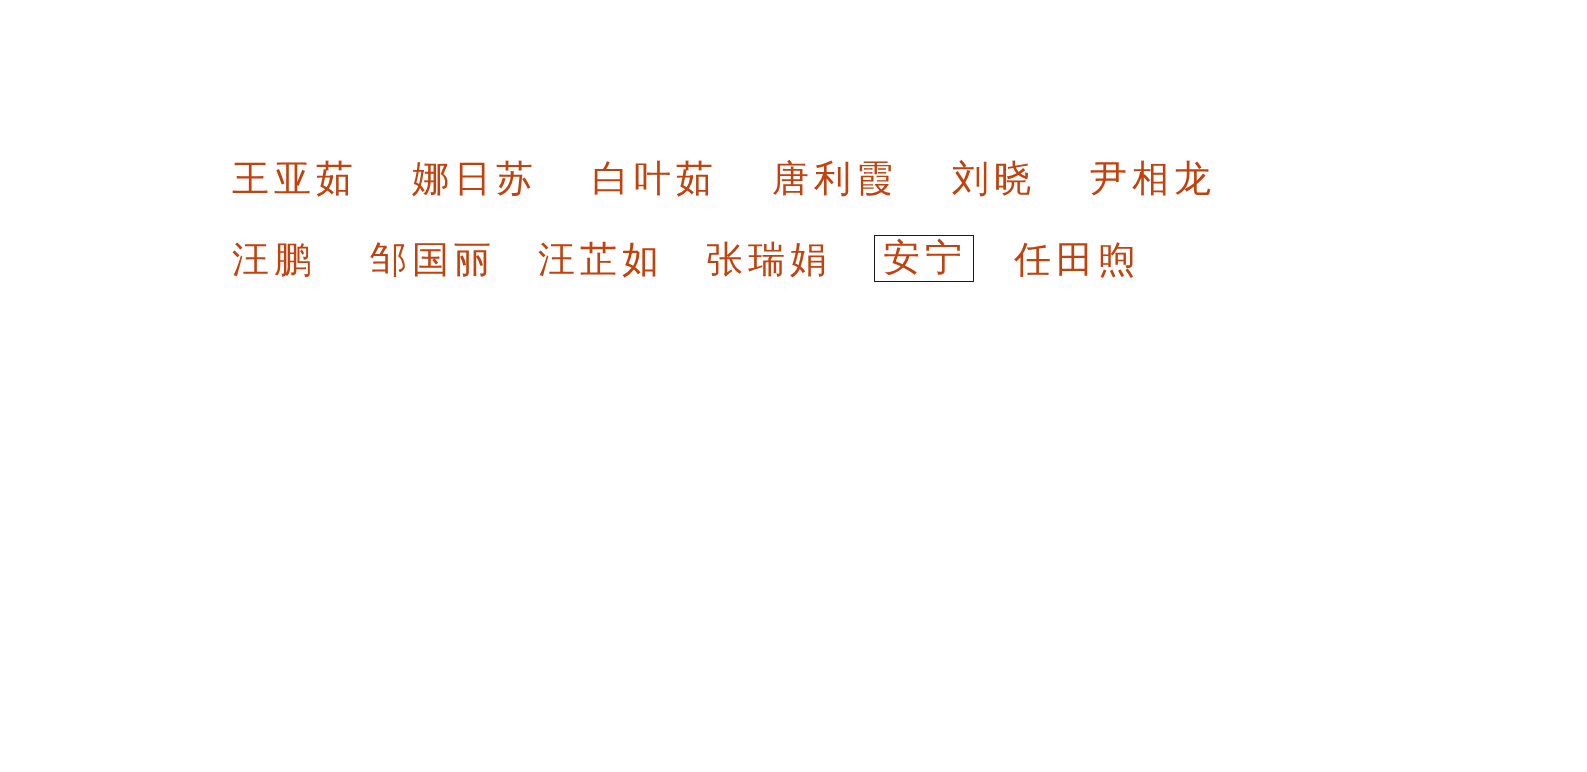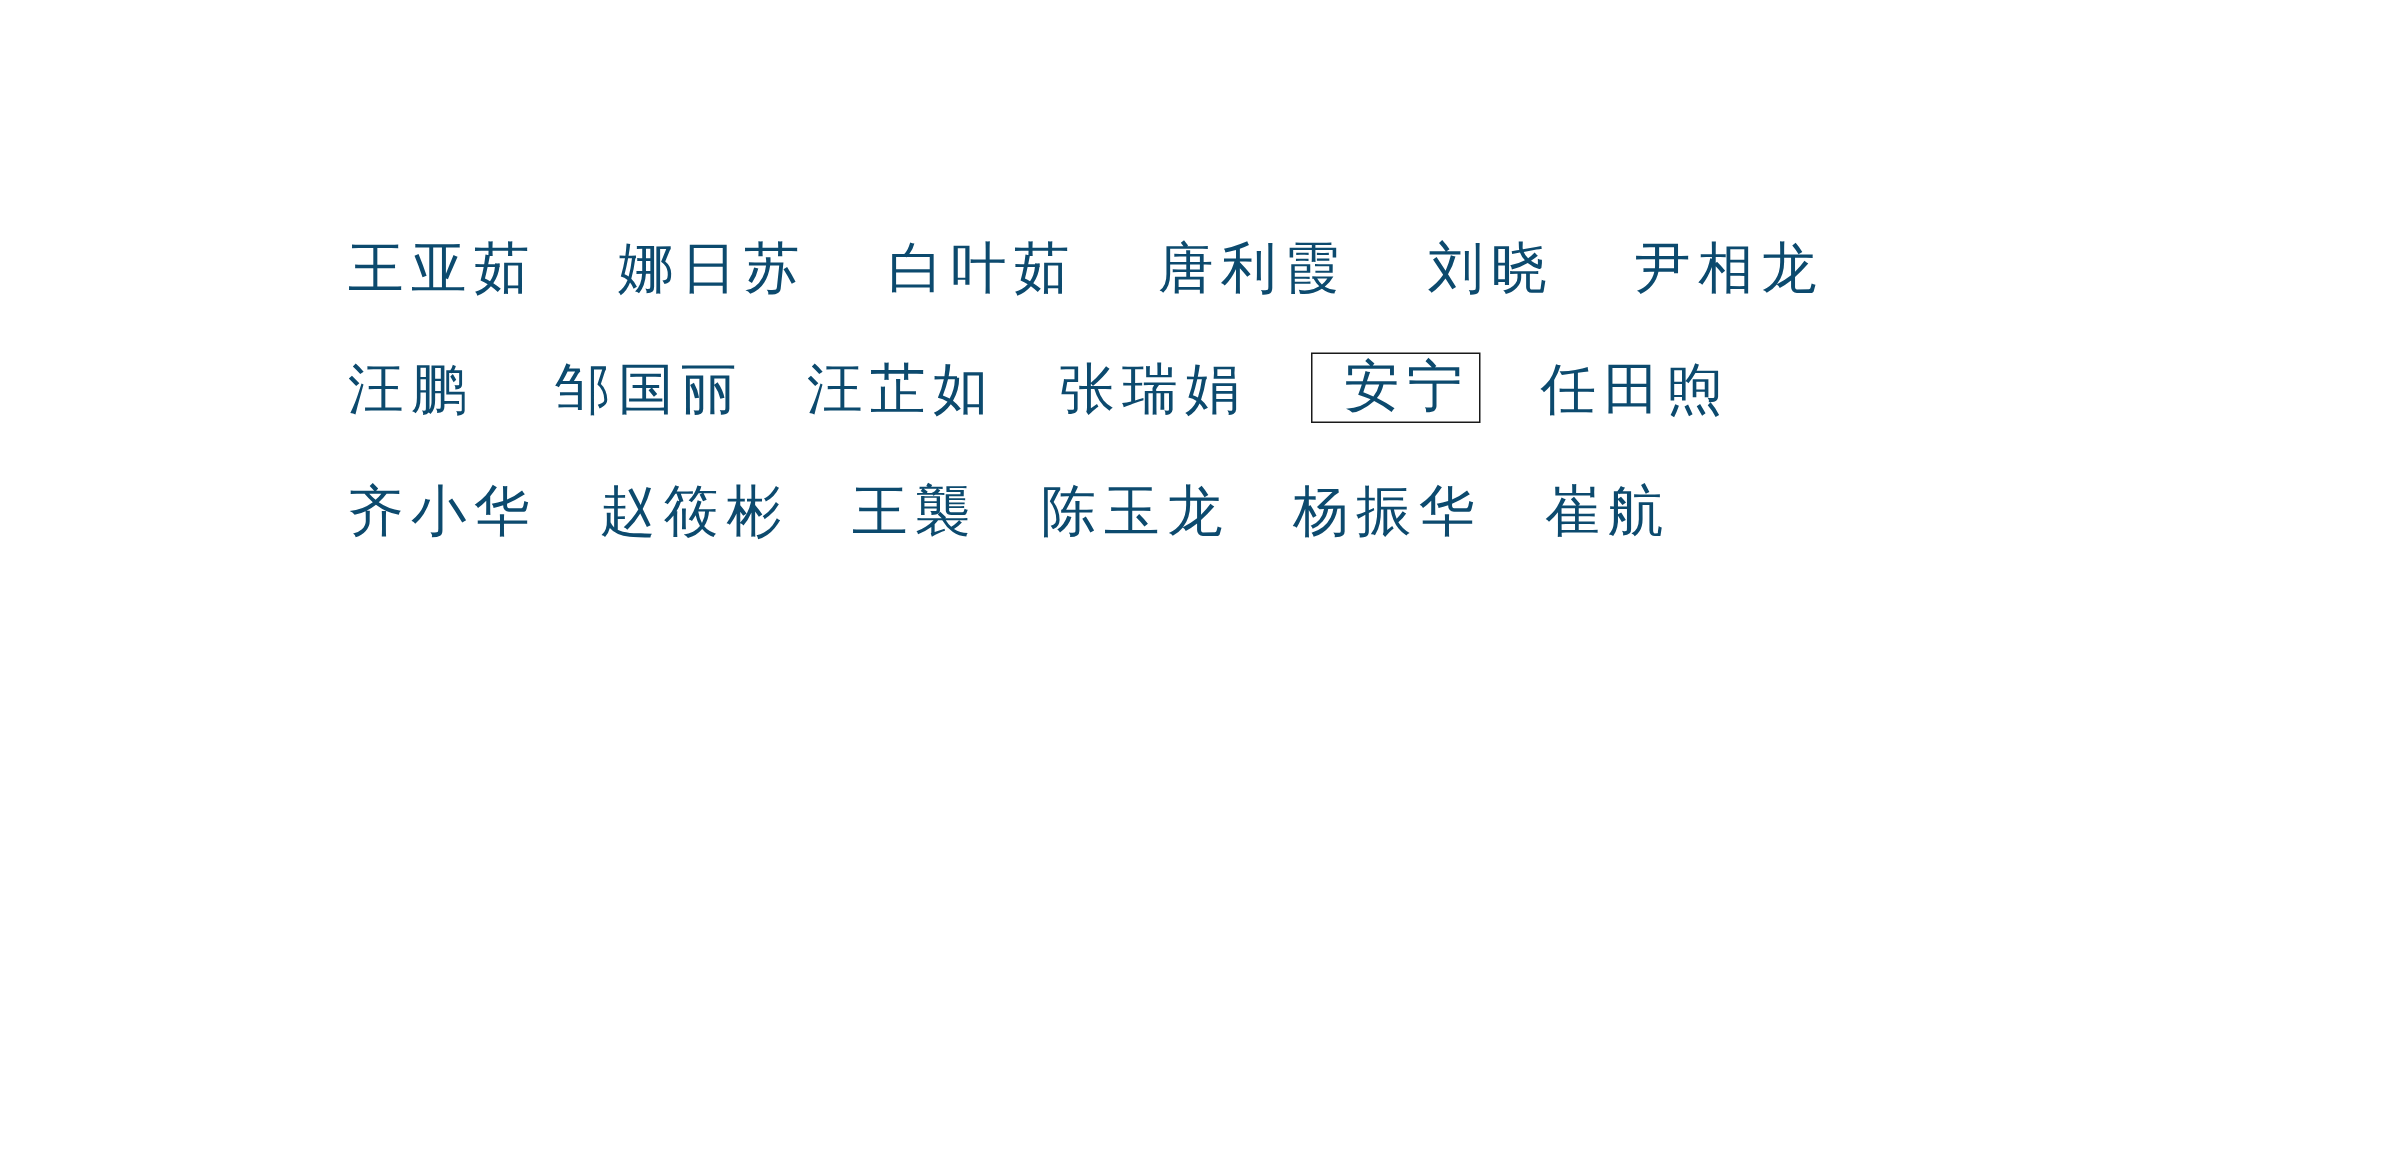--- a/index.html
+++ b/index.html
@@ -30,29 +30,29 @@
     display: flex;
     flex-direction: row;
     align-items: center;
     height: 81px;
     white-space: nowrap;
   }
   .name {
     font-size: 37px;
     line-height: 1;
     letter-spacing: 5px;
-    color: #0c4a6e;
+    color: #c2410c;
     padding-right: 2px;
     font-family: "DejaVu Sans", "Liberation Sans", sans-serif;
   }
   .gap-md { width: 40px; flex: 0 0 40px; }
   .gap-lg { width: 52px; flex: 0 0 52px; }
   .name.boxed {
     border: 1.5px solid #1a1a1a;
-    padding: 3px 6px 5px 21px;
+    padding: 3px 6px 5px 8px;
     margin: -3px 0 0 0;
   }
 </style>
 </head>
 <body>
 
 <div class="page">
   <div class="name-block">
       <div class="name-row">
         <span class="name">王亚茹</span>
@@ -73,27 +73,14 @@
         <span class="name">邹国丽</span>
         <span class="gap-md"></span>
         <span class="name">汪芷如</span>
         <span class="gap-md"></span>
         <span class="name">张瑞娟</span>
         <span class="gap-md"></span>
         <span class="name boxed">安宁</span>
         <span class="gap-md"></span>
         <span class="name">任田煦</span>
       </div>
-      <div class="name-row">
-        <span class="name">齐小华</span>
-        <span class="gap-md"></span>
-        <span class="name">赵筱彬</span>
-        <span class="gap-md"></span>
-        <span class="name">王襲</span>
-        <span class="gap-md"></span>
-        <span class="name">陈玉龙</span>
-        <span class="gap-md"></span>
-        <span class="name">杨振华</span>
-        <span class="gap-md"></span>
-        <span class="name">崔航</span>
-      </div>
     </div>
 </div>
 
 </body></html>

